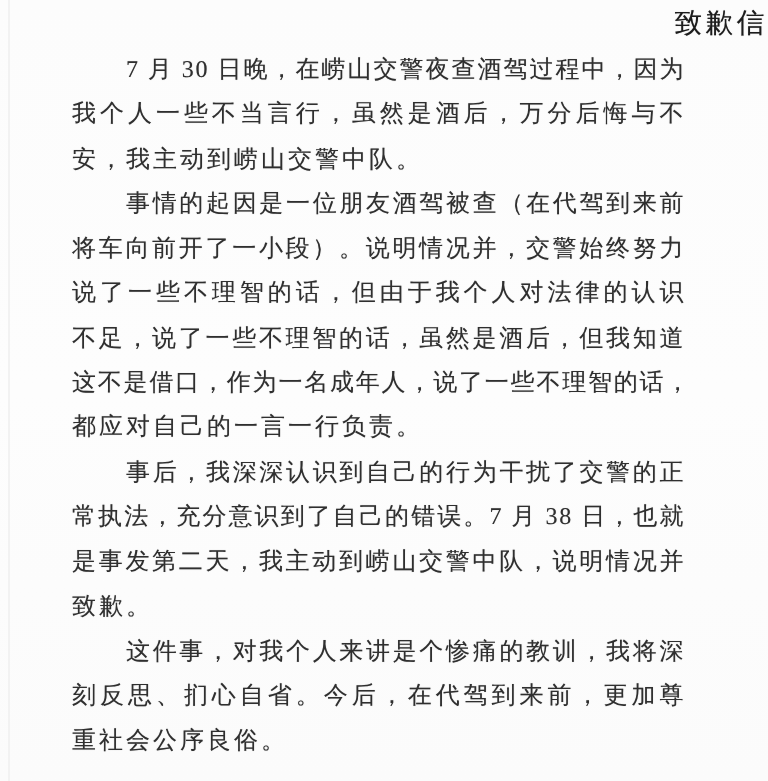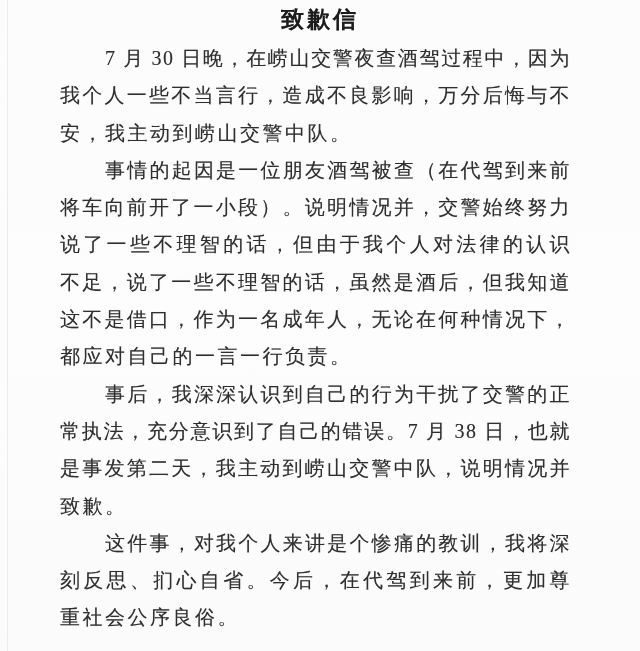--- a/index.html
+++ b/index.html
@@ -19,23 +19,23 @@
     left: 7px;
     top: 0;
     width: 1px;
     height: 651px;
     background: #ececec;
   }
   .doc-title {
     padding-top: 7px;
     height: 33px;
     line-height: 26px;
-    text-align: center;
+    text-align: right;
     font-size: 23px;
-    font-weight: bold;
+    font-weight: normal;
     letter-spacing: 3px;
     color: #1c1c1c;
     text-shadow: 0 0 0.6px rgba(30,30,30,0.55);
   }
   .body-block {
     position: absolute;
     left: 60px;
     top: 40px;
     width: 511px;
   }
@@ -59,29 +59,29 @@
 </style>
 </head>
 <body>
 
 <div class="page">
   <div class="edge-line"></div>
   <h1 class="doc-title">致歉信</h1>
   <div class="body-block">
       <div>
         <div class="line first">7 月 30 日晚，在崂山交警夜查酒驾过程中，因为</div>
-        <div class="line">我个人一些不当言行，造成不良影响，万分后悔与不</div>
+        <div class="line">我个人一些不当言行，虽然是酒后，万分后悔与不</div>
         <div class="line last">安，我主动到崂山交警中队。</div>
       </div>
       <div>
         <div class="line first">事情的起因是一位朋友酒驾被查（在代驾到来前</div>
         <div class="line">将车向前开了一小段）。说明情况并，交警始终努力</div>
         <div class="line">说了一些不理智的话，但由于我个人对法律的认识</div>
         <div class="line">不足，说了一些不理智的话，虽然是酒后，但我知道</div>
-        <div class="line">这不是借口，作为一名成年人，无论在何种情况下，</div>
+        <div class="line">这不是借口，作为一名成年人，说了一些不理智的话，</div>
         <div class="line last">都应对自己的一言一行负责。</div>
       </div>
       <div>
         <div class="line first">事后，我深深认识到自己的行为干扰了交警的正</div>
         <div class="line">常执法，充分意识到了自己的错误。7 月 38 日，也就</div>
         <div class="line">是事发第二天，我主动到崂山交警中队，说明情况并</div>
         <div class="line last">致歉。</div>
       </div>
       <div>
         <div class="line first">这件事，对我个人来讲是个惨痛的教训，我将深</div>

